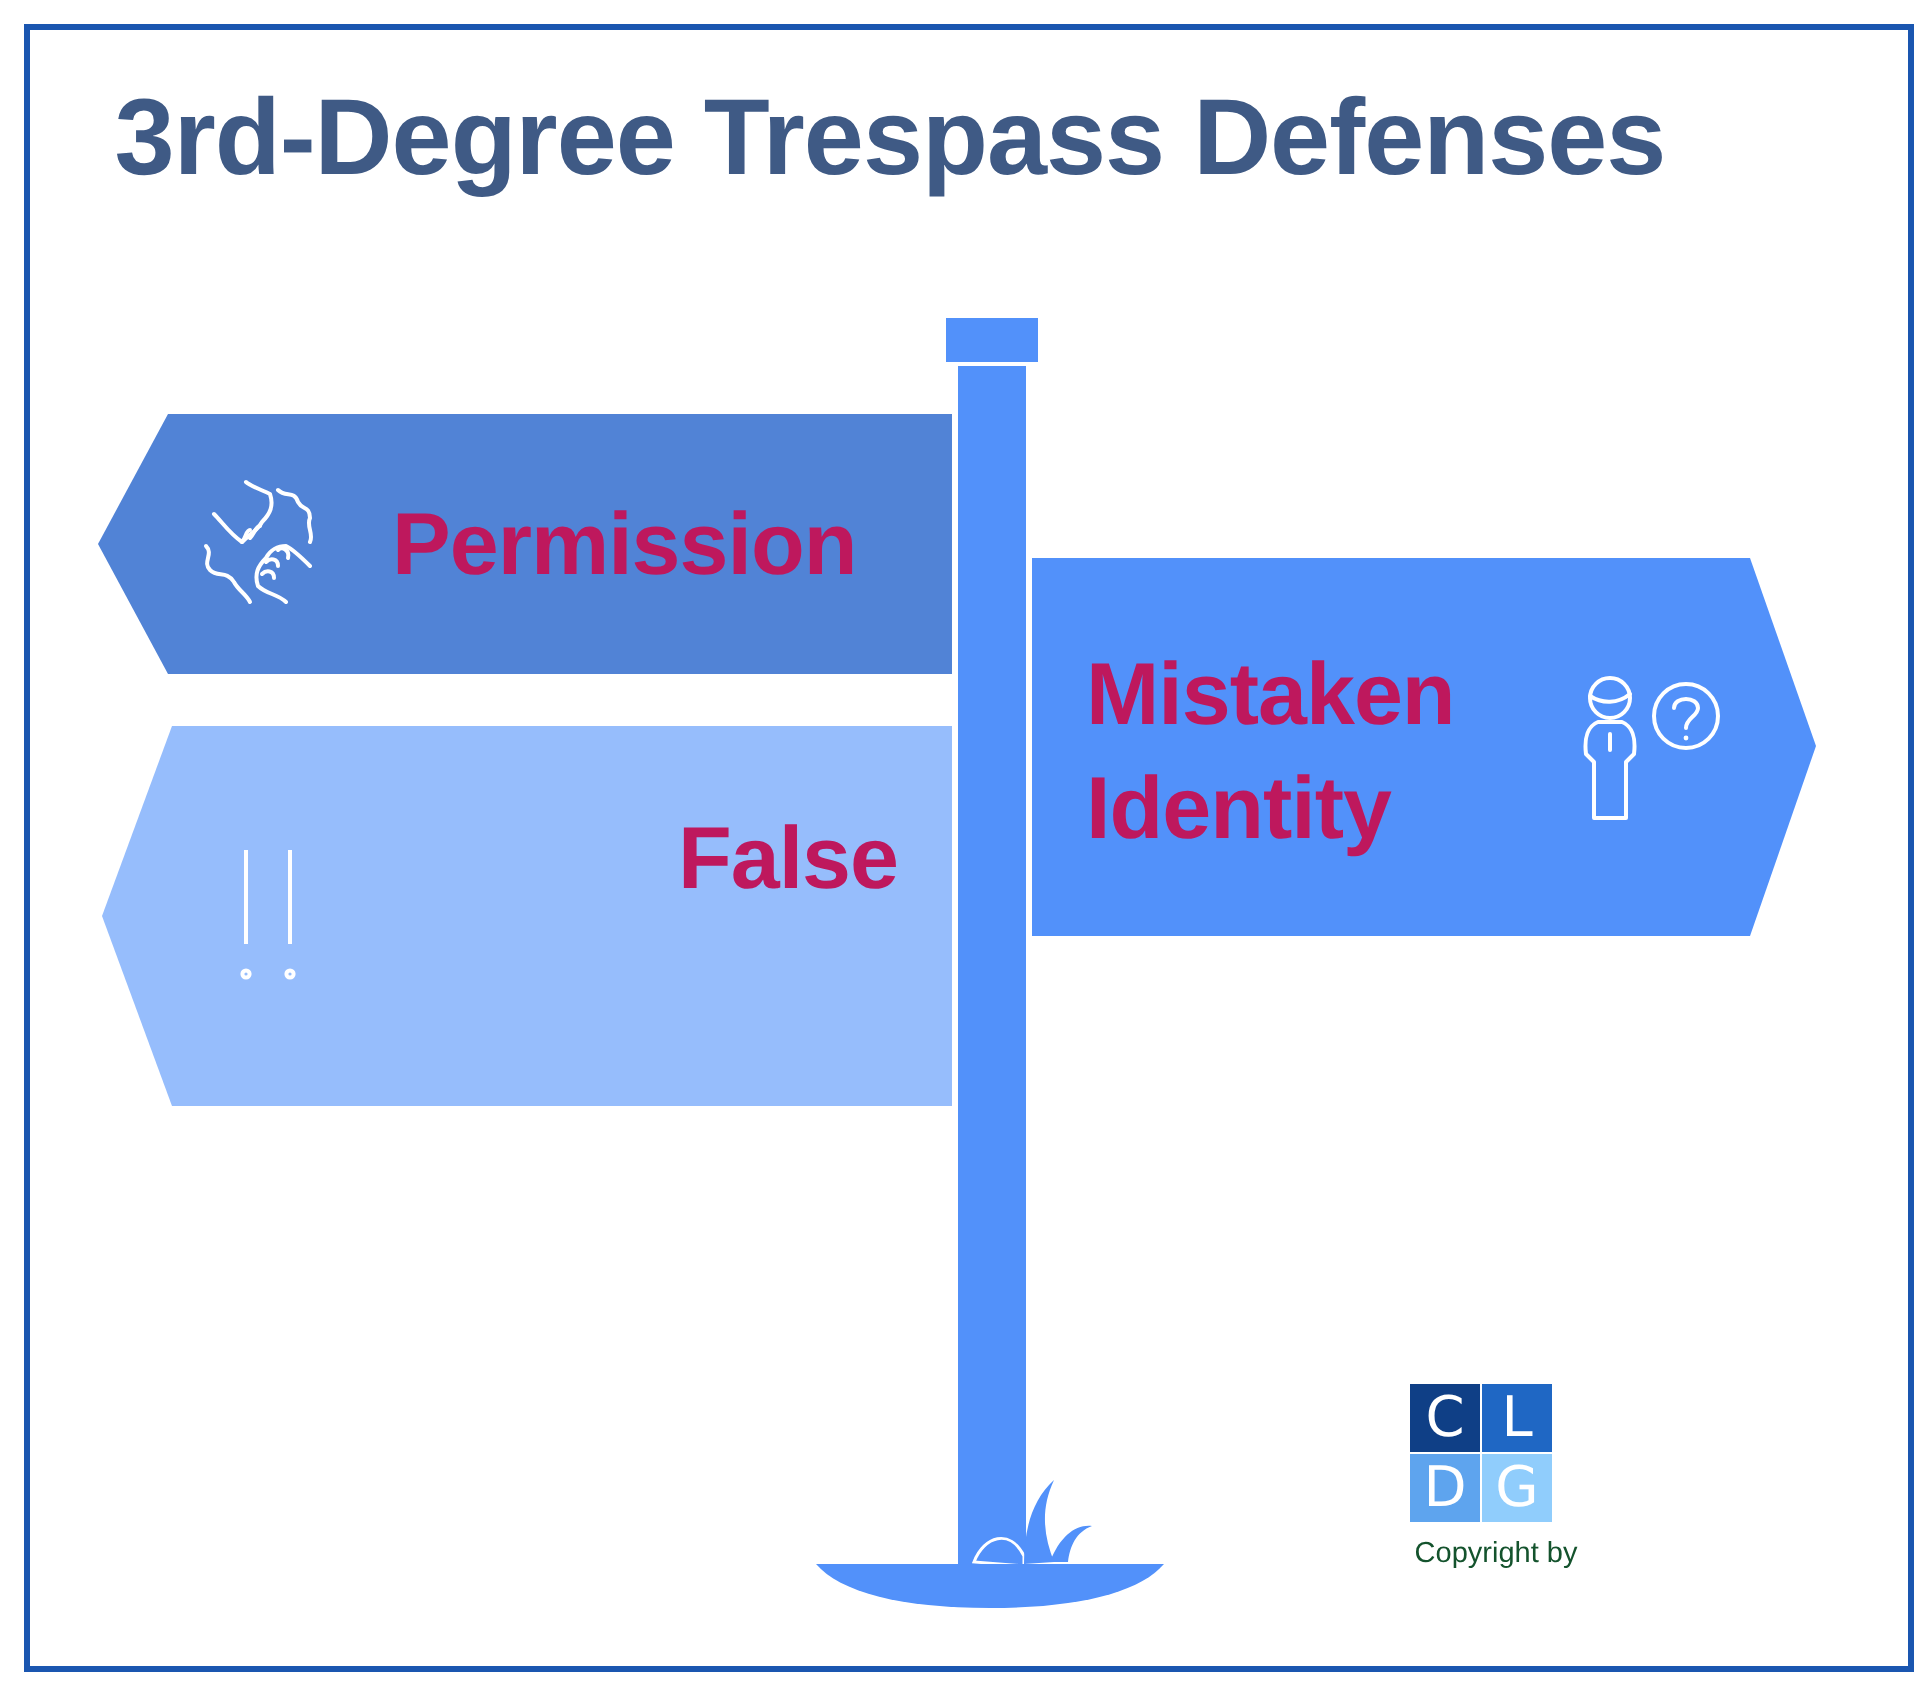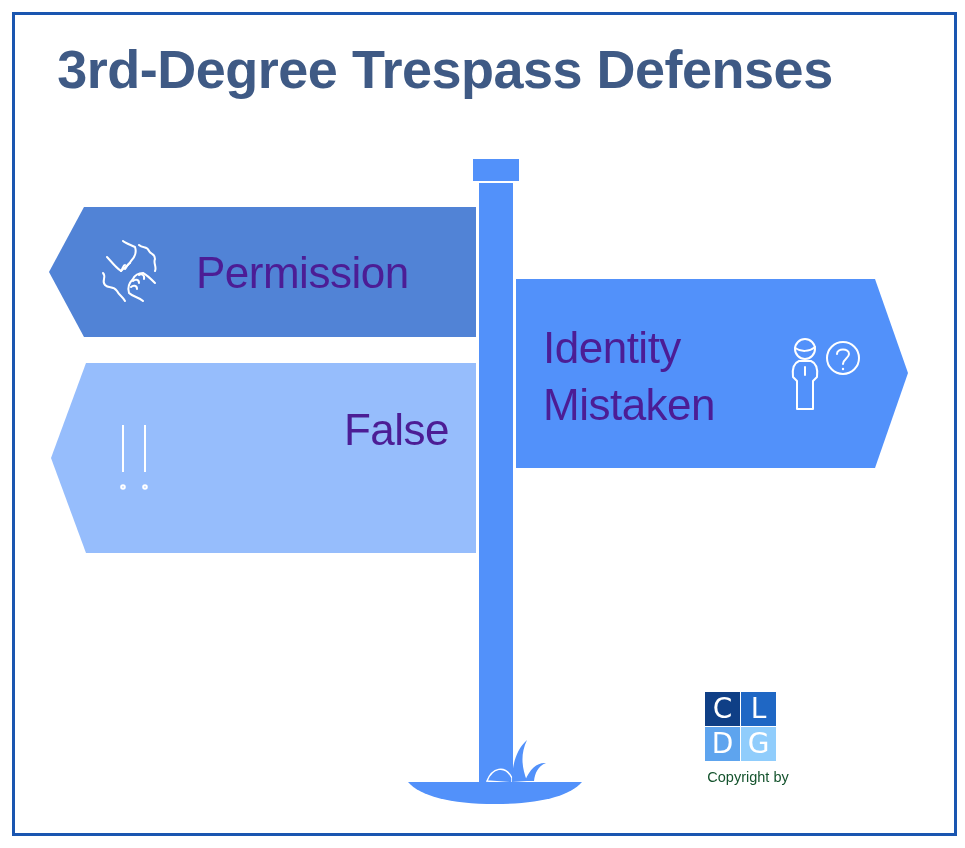--- a/index.html
+++ b/index.html
@@ -4,21 +4,21 @@
   <style>
     html, body { margin: 0; padding: 0; background: #ffffff; }
     body { width: 965px; height: 848px; position: relative; overflow: hidden;
            font-family: "Liberation Sans", "DejaVu Sans", sans-serif; }
     .frame { position: absolute; left: 12px; top: 12px; width: 939px; height: 818px;
              border: 3px solid #1a56b0; box-sizing: content-box; }
     .title { position: absolute; left: 0; top: 38px; width: 890px; text-align: center;
              font-size: 54px; font-weight: bold; color: #3f5a85; letter-spacing: -0.5px;
              margin: 0; }
     .sign-svg { position: absolute; left: 0; top: 0; }
-    .sign-label { position: absolute; color: #4c1d95; font-weight: normal; line-height: 1.12;
+    .sign-label { position: absolute; color: #be185d; font-weight: bold; line-height: 1.12;
                   letter-spacing: -0.5px; }
     .lbl-permission { left: 196px; top: 248px; font-size: 44px; }
     .lbl-false { right: 516px; top: 405px; font-size: 44px; text-align: left; }
     .lbl-mistaken { left: 543px; top: 319px; font-size: 44px; line-height: 1.3; }
     .icon { position: absolute; }
     .logo { position: absolute; left: 705px; top: 692px; width: 71px; height: 70px; }
     .logo-cell { position: absolute; width: 35px; height: 34px; color: #ffffff;
                  font-size: 28px; font-weight: normal; text-align: center; line-height: 34px;
                  font-family: "DejaVu Sans", sans-serif; }
     .copyright { position: absolute; left: 620px; top: 767px; width: 256px; text-align: center;
@@ -70,22 +70,22 @@
     <line x1="30" y1="5" x2="30" y2="52"></line>
     <circle cx="8" cy="67" r="1.8"></circle>
     <circle cx="30" cy="67" r="1.8"></circle>
   </g>
 </svg>
 <div class="sign-label lbl-false">
   <div>False</div>
 </div>
 
 <div class="sign-label lbl-mistaken">
+  <div>Mistaken</div>
   <div>Identity</div>
-  <div>Mistaken</div>
 </div>
 <svg class="icon" style="left:785px; top:337px;" width="80" height="75" viewBox="0 0 80 75">
   <g fill="none" stroke="#ffffff" stroke-width="2" stroke-linecap="round" stroke-linejoin="round">
     <circle cx="20" cy="12" r="10"></circle>
     <path d="M10,11 C16,15 24,15 30,10"></path>
     <path d="M14,24 L26,24 C31,26 33,32 32,40 L28,44 L28,72 L12,72 L12,44 L8,40 C7,32 9,26 14,24 Z"></path>
     <line x1="20" y1="30" x2="20" y2="38"></line>
     <circle cx="58" cy="21" r="16"></circle>
     <path d="M52,17 C52,11 64,11 64,17 C64,21 58,22 58,27"></path>
   </g>

